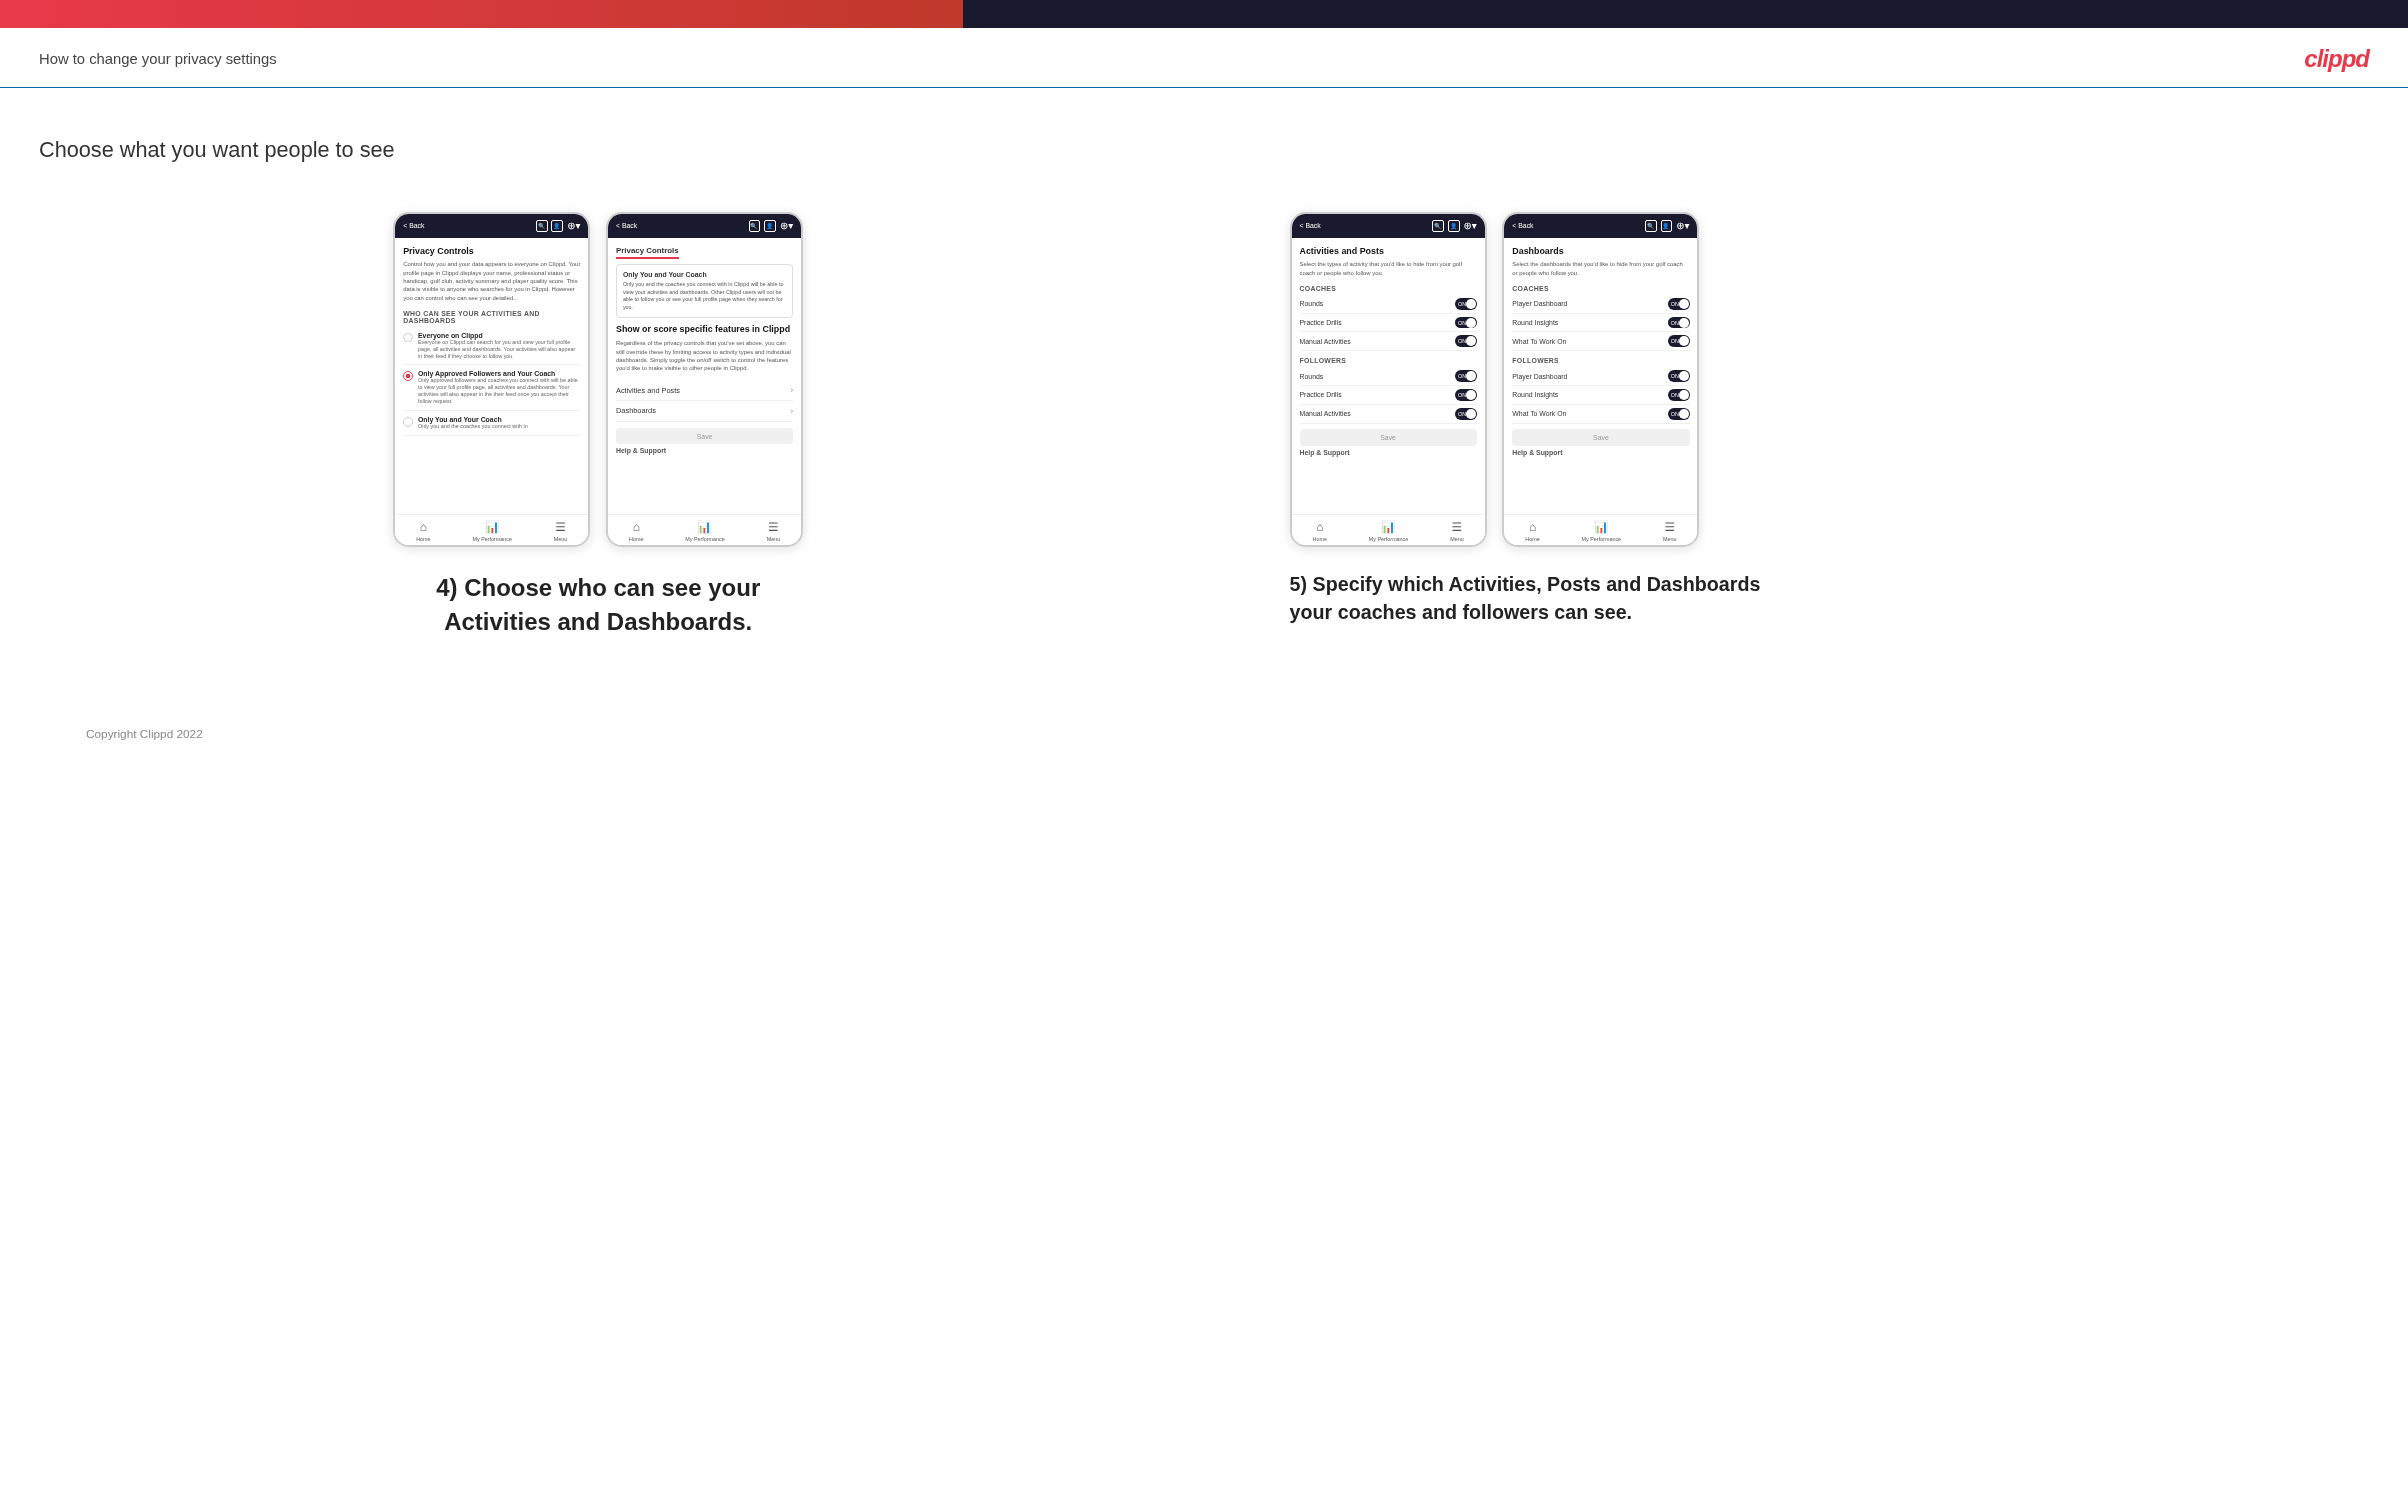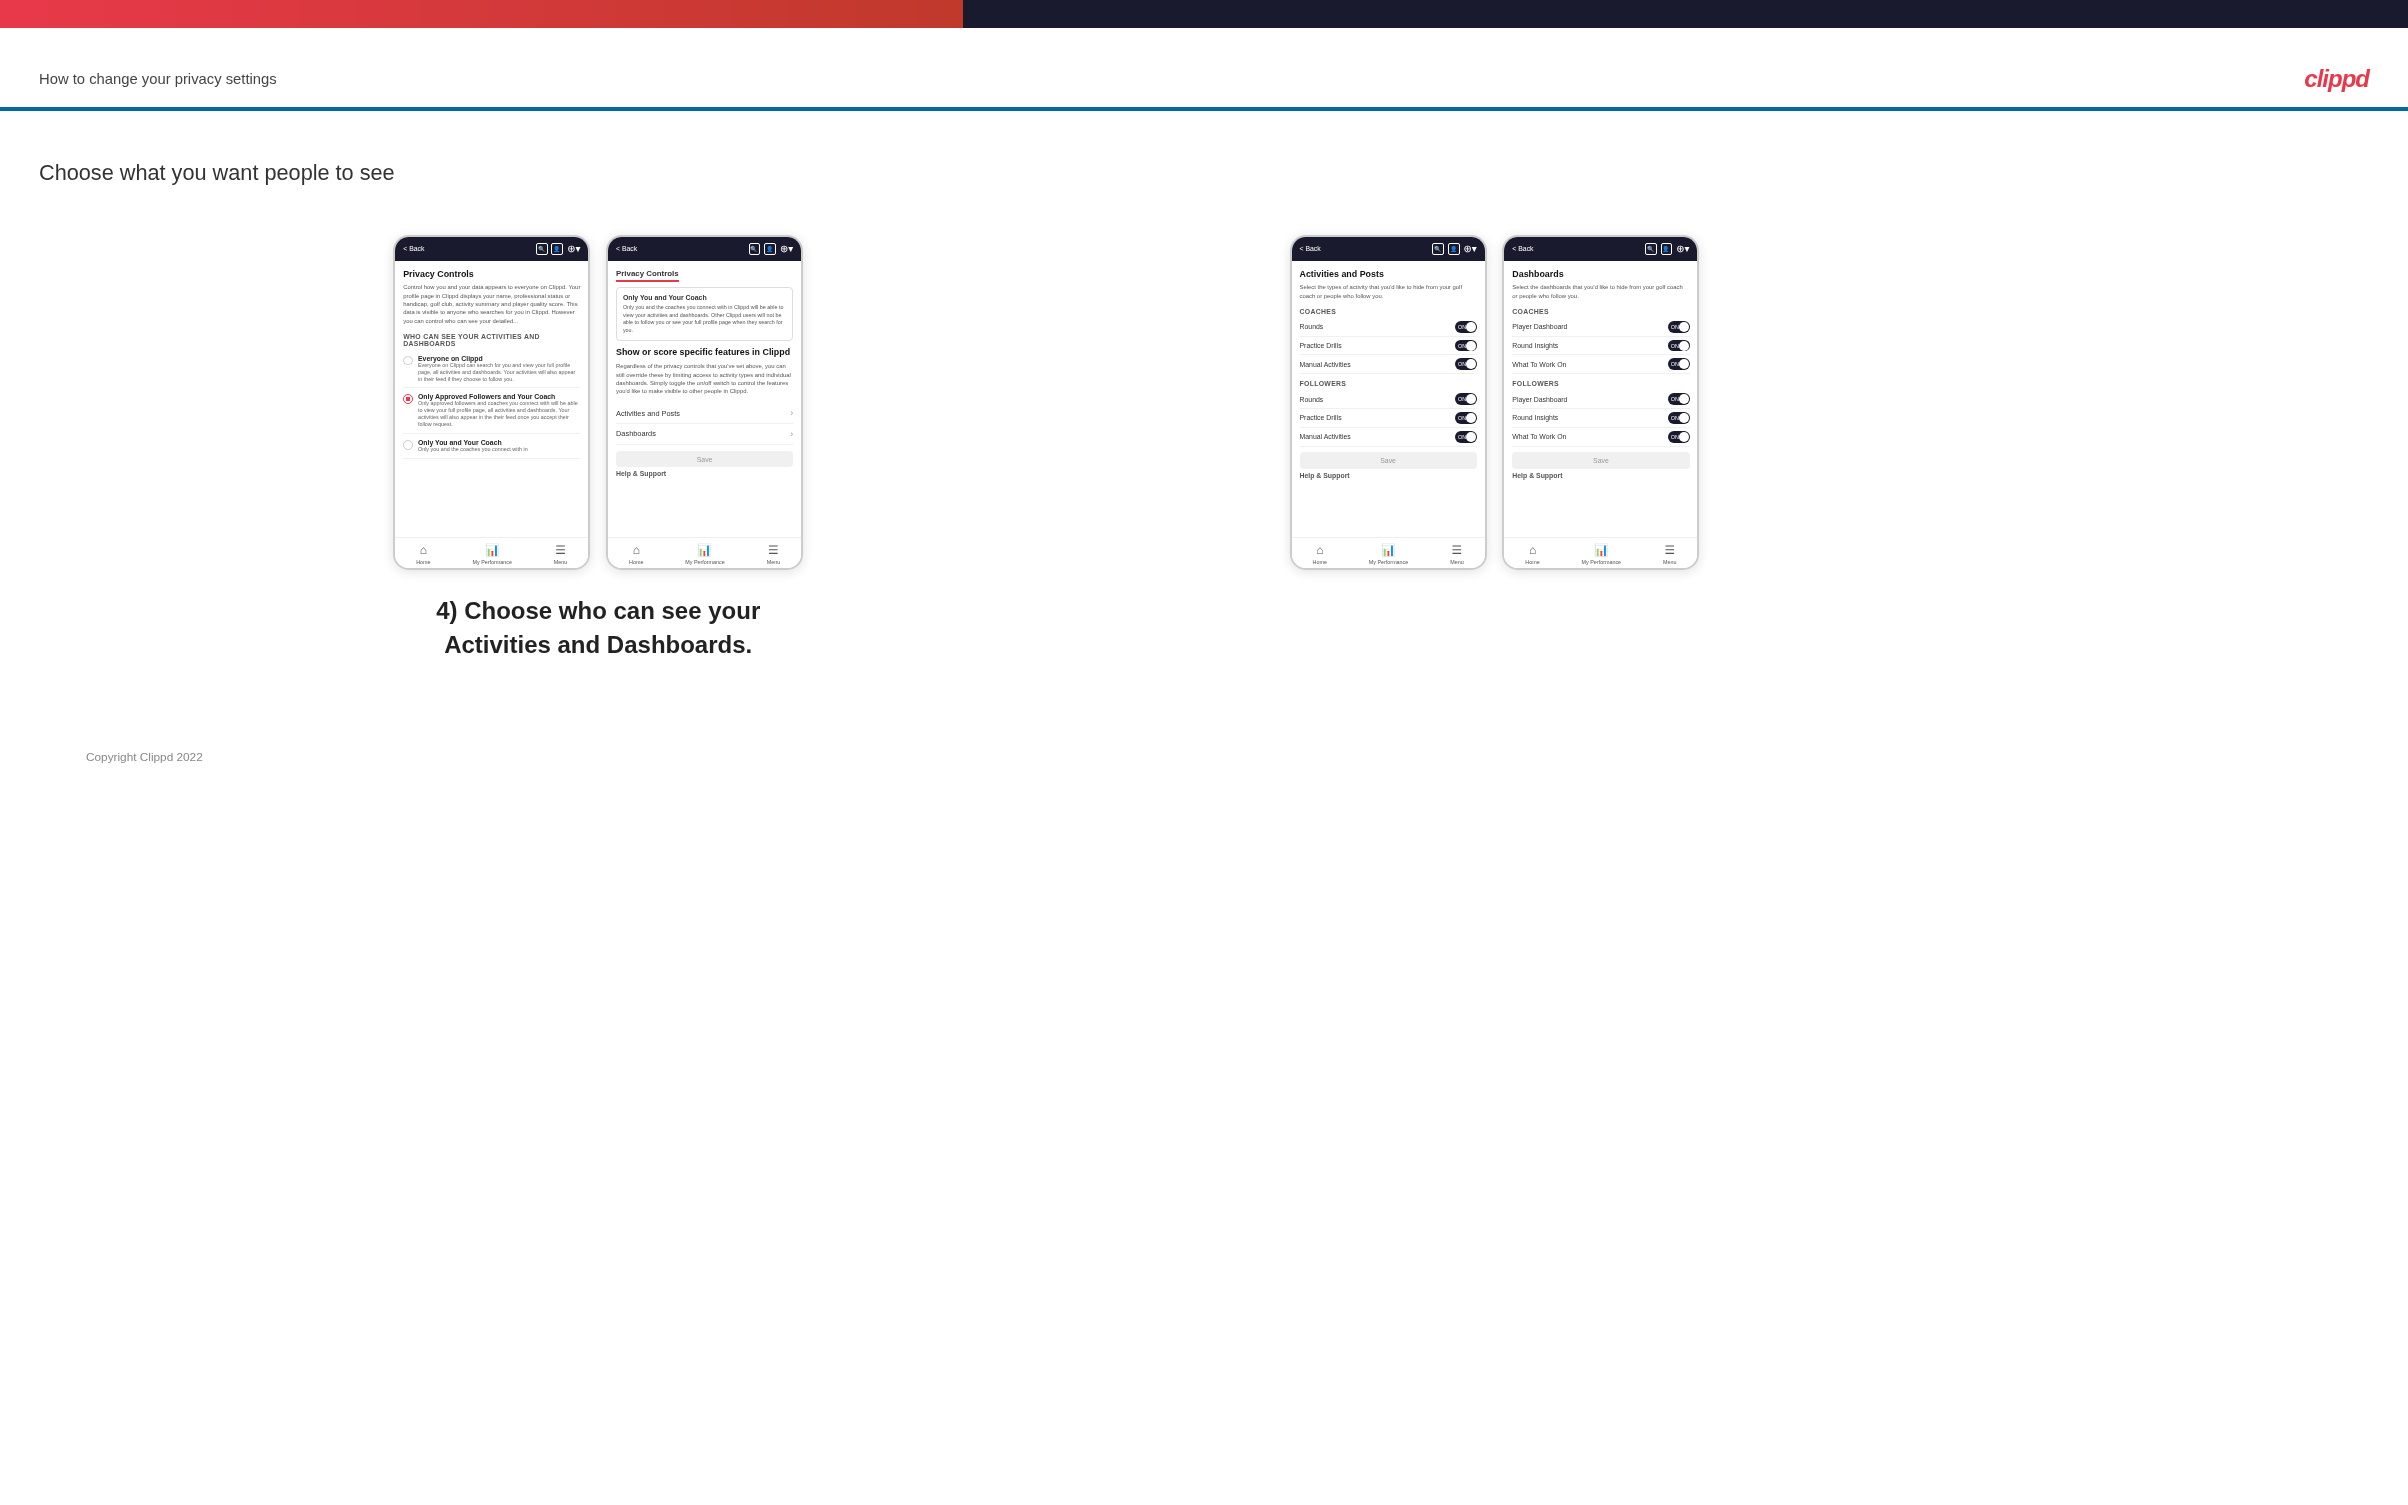--- a/index.html
+++ b/index.html
@@ -14,22 +14,21 @@
       height: 27.6px;
       background: linear-gradient(to right, #e8394a, #c0392b 40%, #1a1a2e 40%);
     }
 
     
     .header {
       display: flex;
       align-items: center;
       justify-content: space-between;
       padding: 17.7px 39px 13.8px 39px;
-      border-bottom: 4px solid #0369a1;
-      margin-top: 20px;
+      border-bottom: 1px solid #0369a1;
     }
     .header-title {
       font-size: 14.8px;
       color: #444;
     }
     .logo {
       font-size: 24px;
       font-weight: 800;
       color: #e8394a;
       font-style: italic;
@@ -591,20 +590,21 @@
               <span class="phone-nav-item-label">My Performance</span>
             </div>
             <div class="phone-nav-item">
               <span class="phone-nav-item-icon">☰</span>
               <span class="phone-nav-item-label">Menu</span>
             </div>
           </div>
         </div>
 
       </div>
+      <div class="caption-right">5) Specify which Activities, Posts and Dashboards your  coaches and followers can see.</div>
     </div>
 
   </div>
 </div>
 
 <div class="footer">
   <span>Copyright Clippd 2022</span>
 </div>
 
 

